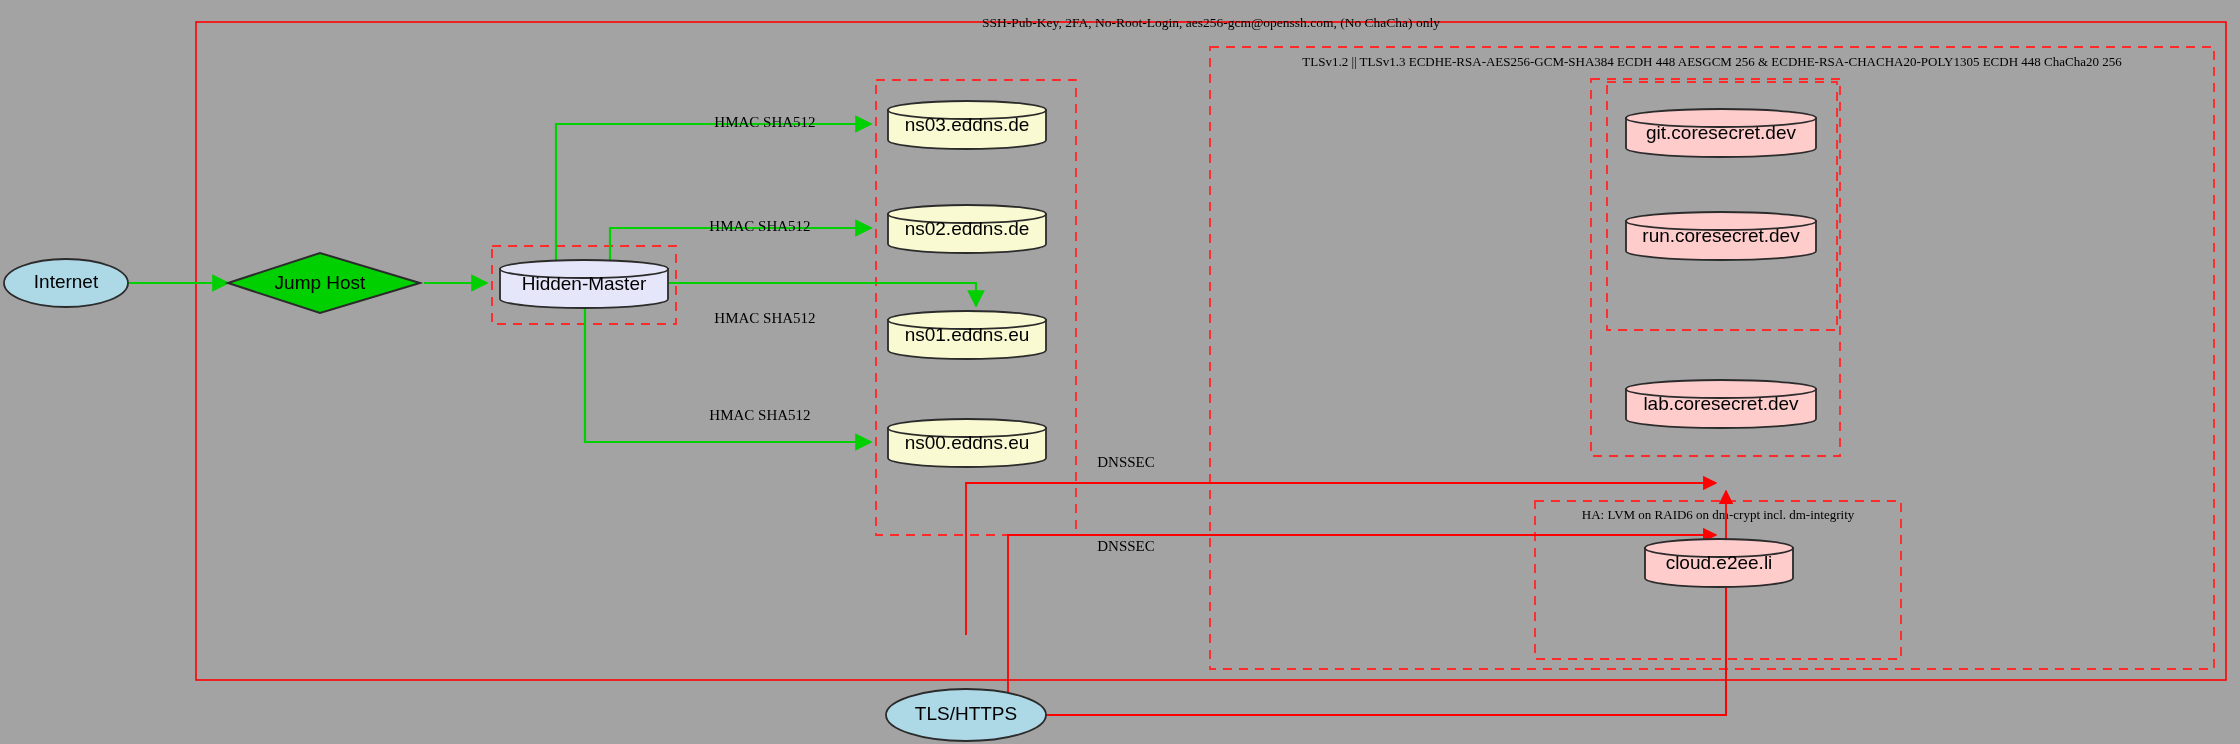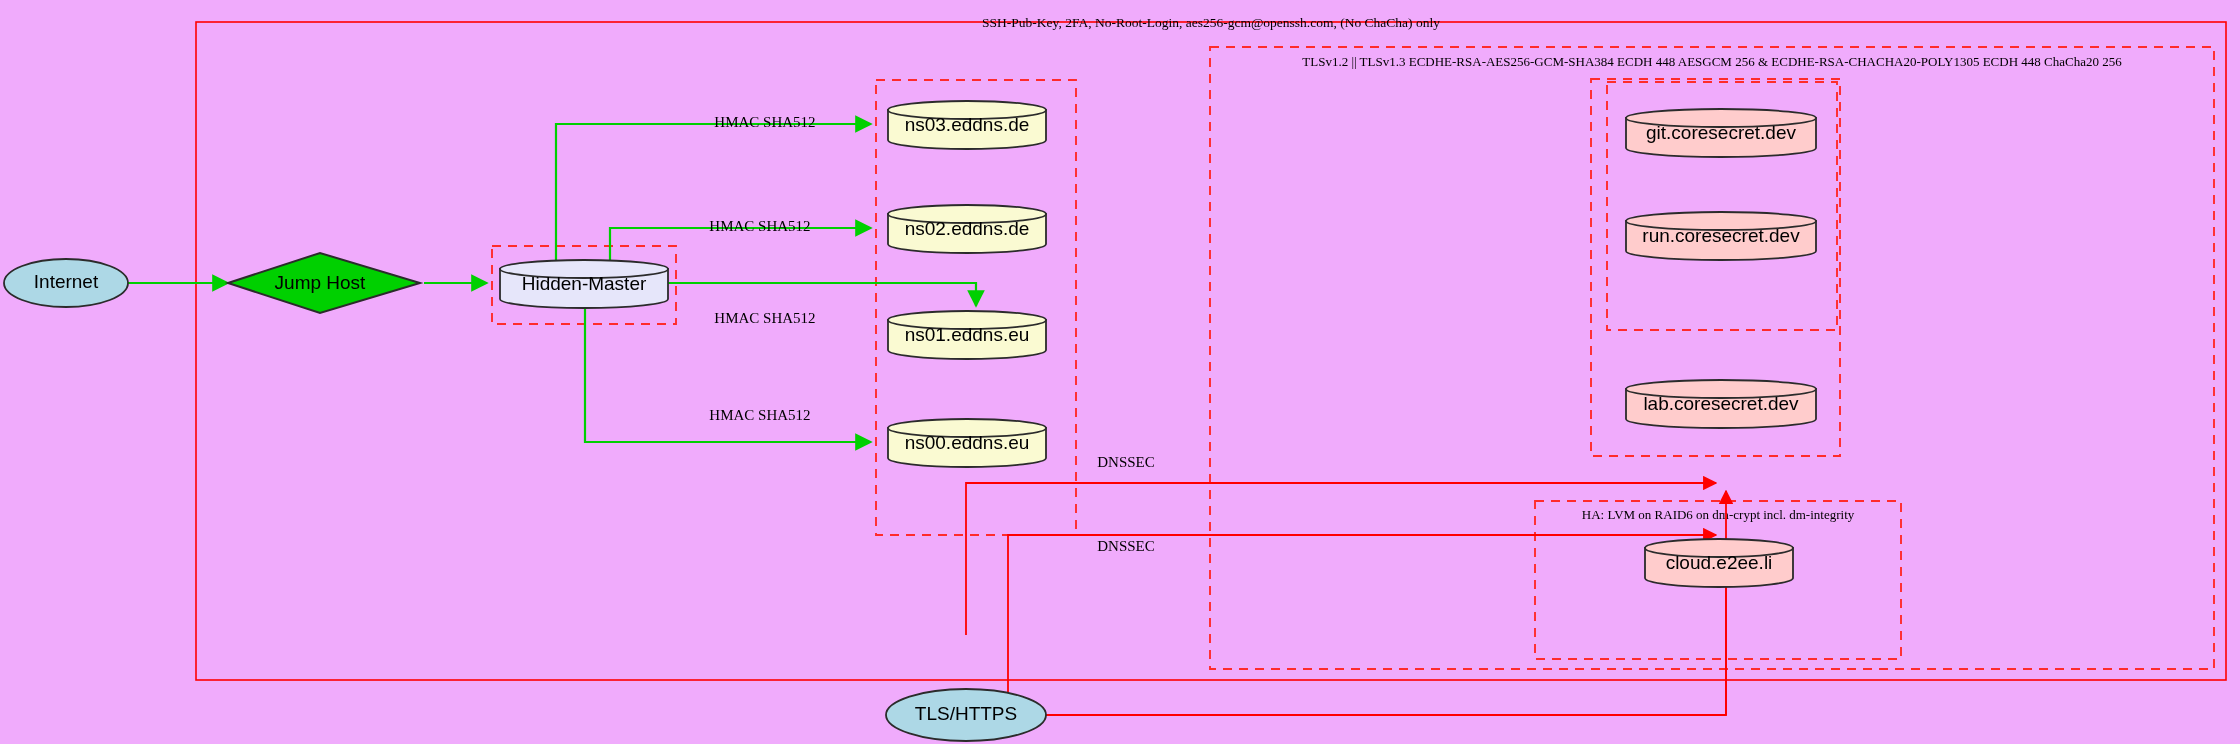--- a/index.html
+++ b/index.html
@@ -1,17 +1,17 @@
 <!DOCTYPE html>
 <html><head>
 <meta charset="utf-8">
 <style>
   html,body{margin:0;padding:0;background:#ffffff;}
   body{width:2240px;height:744px;overflow:hidden;font-family:"Liberation Sans",sans-serif;}
-  #stage{position:relative;width:2240px;height:744px;background:#f0abfc;}
+  #stage{position:relative;width:2240px;height:744px;background:#a3a3a3;}
   svg#diagram{position:absolute;left:0;top:0;width:2240px;height:744px;}
   .serif-lbl{font-family:"Liberation Serif",serif;font-size:15px;fill:#000;}
   .serif-sm{font-family:"Liberation Serif",serif;font-size:13.5px;fill:#000;}
   .serif-xs{font-family:"Liberation Serif",serif;font-size:13px;fill:#000;}
   .node-lbl{font-family:"Liberation Sans",sans-serif;font-size:19px;fill:#000;}
   .cyl-body{stroke:#2b2b2b;stroke-width:1.8;}
   .cyl-top{stroke:#2b2b2b;stroke-width:1.8;}
   .edge-green{stroke:#00d000;stroke-width:2.2;fill:none;}
   .edge-red{stroke:#ff0000;stroke-width:1.8;fill:none;}
   .box-red-solid{stroke:#ff0000;stroke-width:1.6;fill:none;}

